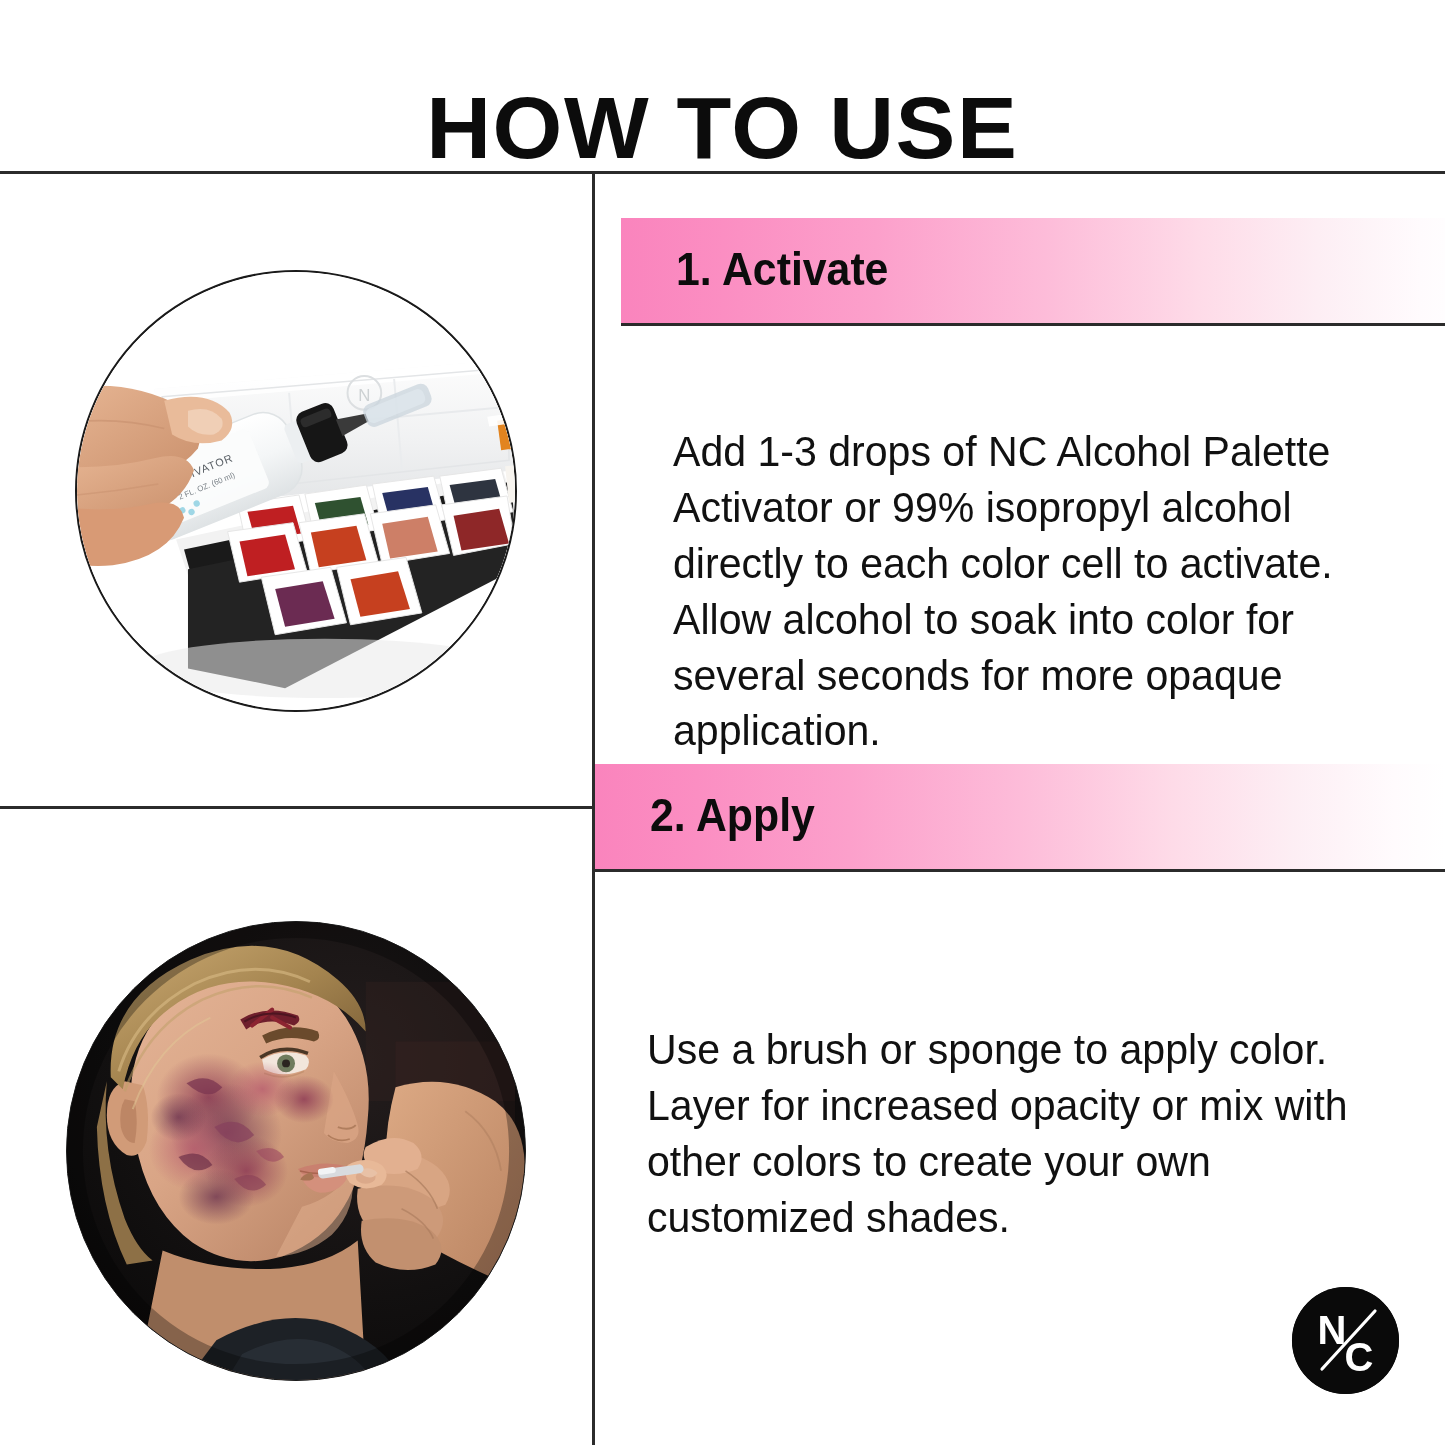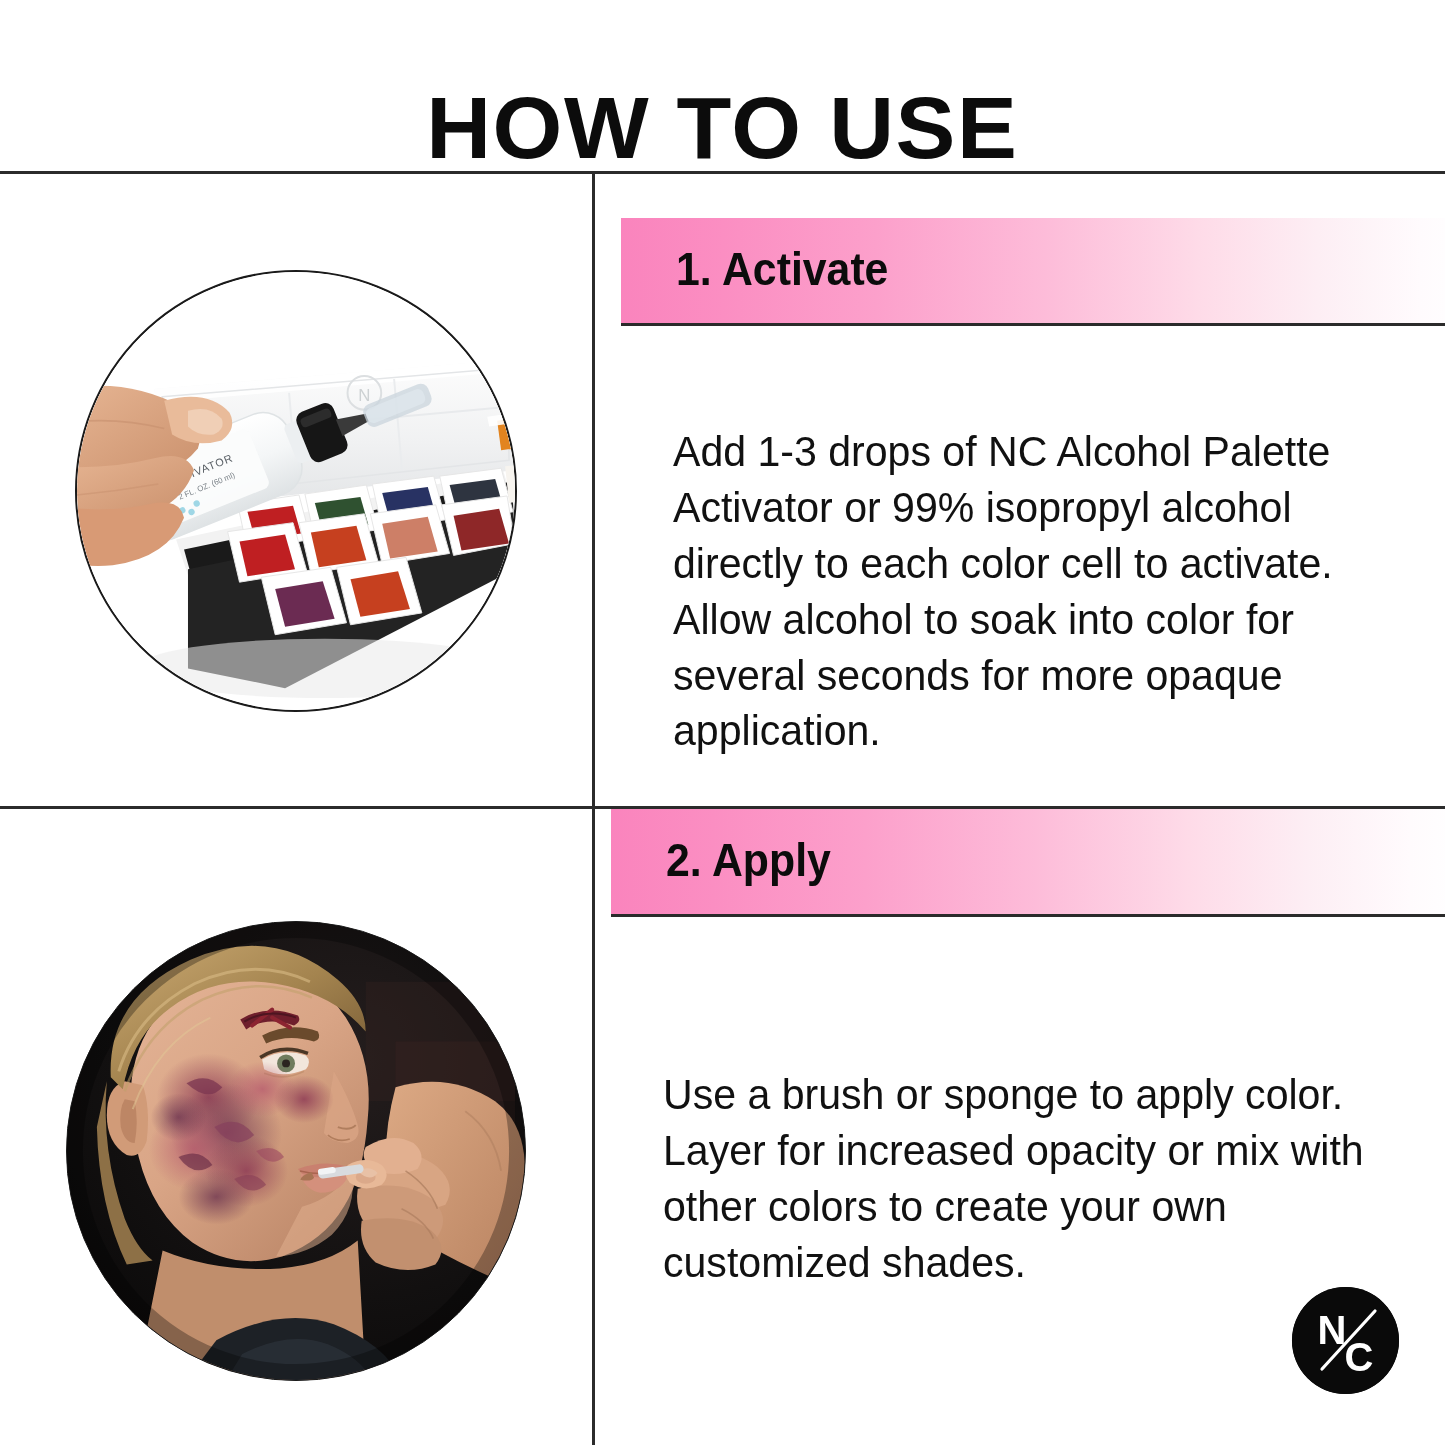--- a/index.html
+++ b/index.html
@@ -61,21 +61,21 @@
     background: #2b2b2b;
   }
 
   
   .cell {
     position: absolute;
   }
   .cell-img-1 { left: 0;     top: 174px; width: 592px; height: 632px; }
   .cell-txt-1 { left: 621px; top: 174px; width: 850px; height: 632px; margin-top: 44px; }
   .cell-img-2 { left: 0;     top: 809px; width: 592px; height: 636px; }
-  .cell-txt-2 { left: 595px; top: 809px; width: 682px; height: 636px; margin-left: 16px; }
+  .cell-txt-2 { left: 595px; top: 764px; width: 682px; height: 636px; }
 
   
   .banner {
     position: absolute;
     left: 0; top: 0;
     width: 850px;
     height: 108px;
     background: linear-gradient(to right,
         #fa84bd 0%,
         #fb8ec2 12%,

